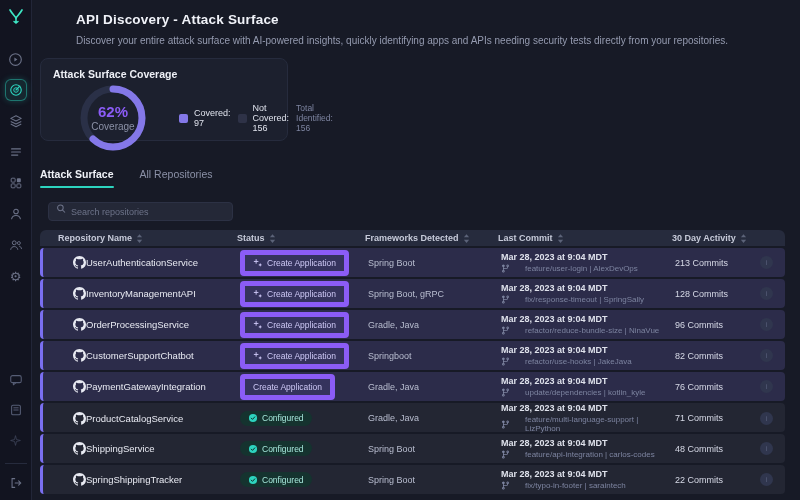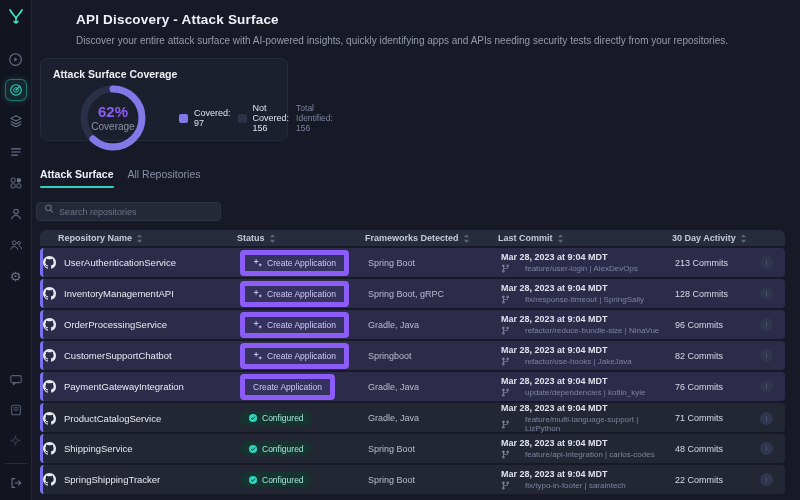--- a/index.html
+++ b/index.html
@@ -47,30 +47,30 @@
     position:absolute; inset:0; display:flex; flex-direction:column;
     align-items:center; justify-content:center;
   }
   .donut-pct{ font-size:15px; font-weight:700; color:#8b5cf6; line-height:1; }
   .donut-lbl{ font-size:10px; color:#8b91a7; margin-top:2px; }
   .legend{ margin-left:30px; display:flex; flex-direction:row; gap:7px; }
   .leg-row{ display:flex; align-items:center; gap:6px; font-size:9px; color:#dfe2ec; }
   .leg-sw{ width:9px; height:9px; border-radius:2px; flex:none; }
   .leg-total{ font-size:8.5px; color:#7d84a0; }
   
-  .tabs{ position:absolute; left:40px; top:168px; display:flex; gap:14px; }
+  .tabs{ position:absolute; left:40px; top:168px; display:flex; gap:26px; }
   .tab{ font-size:10.5px; color:#8b91a7; padding-bottom:8px; cursor:pointer; position:relative; }
   .tab.active{ color:#f0f2f8; font-weight:700; }
   .tab.active::after{
     content:""; position:absolute; left:0; right:0; bottom:0; height:2.5px;
     background:#2dd4bf; border-radius:2px;
   }
   
   .search{
-    position:absolute; left:36px; top:202px; width:185px; height:19px;
+    position:absolute; left:48px; top:202px; width:185px; height:19px;
     background:#242837; border:1px solid #2c3144; border-radius:4px;
     display:flex; padding:0 7px; gap:5px;
   }
   .search input{
     background:transparent; border:none; outline:none; width:100%;
     font-size:9px; color:#cfd3e2; font-family:inherit;
   }
   .search input::placeholder{ color:#6d7389; }
   
   .table{ position:absolute; left:40px; top:230px; width:745px; }
@@ -80,21 +80,21 @@
     font-size:9px; font-weight:700; color:#c6cad9;
   }
   .th{ display:flex; align-items:center; gap:4px; cursor:pointer; }
   .th:first-child{ padding-left:18px; }
   .trow{
     height:29px; margin-top:2px; border-radius:4px;
     border-left:3px solid #7a6ff0; cursor:pointer;
   }
   .trow.hl{ background:#2c2c4a; }
   .trow.dim{ background:#232633; }
-  .c-name{ display:flex; align-items:center; gap:8px; padding-left:0; font-size:9.5px; color:#e8eaf2; }
+  .c-name{ display:flex; align-items:center; padding-left:30px; font-size:9.5px; color:#e8eaf2; }
   .create-btn{
     display:inline-flex; align-items:center; gap:4px;
     background:rgba(111,97,216,.14); border:5px solid #8b5cf6; border-radius:4px;
     color:#cfc9f7; font-size:8.5px; padding:3px 8px; cursor:pointer; font-family:inherit;
   }
   .badge{
     display:inline-flex; gap:4px;
     background:#15332f; border-radius:9px; color:#a7e8dc;
     font-size:8.5px; padding:2.5px 8px;
   }

